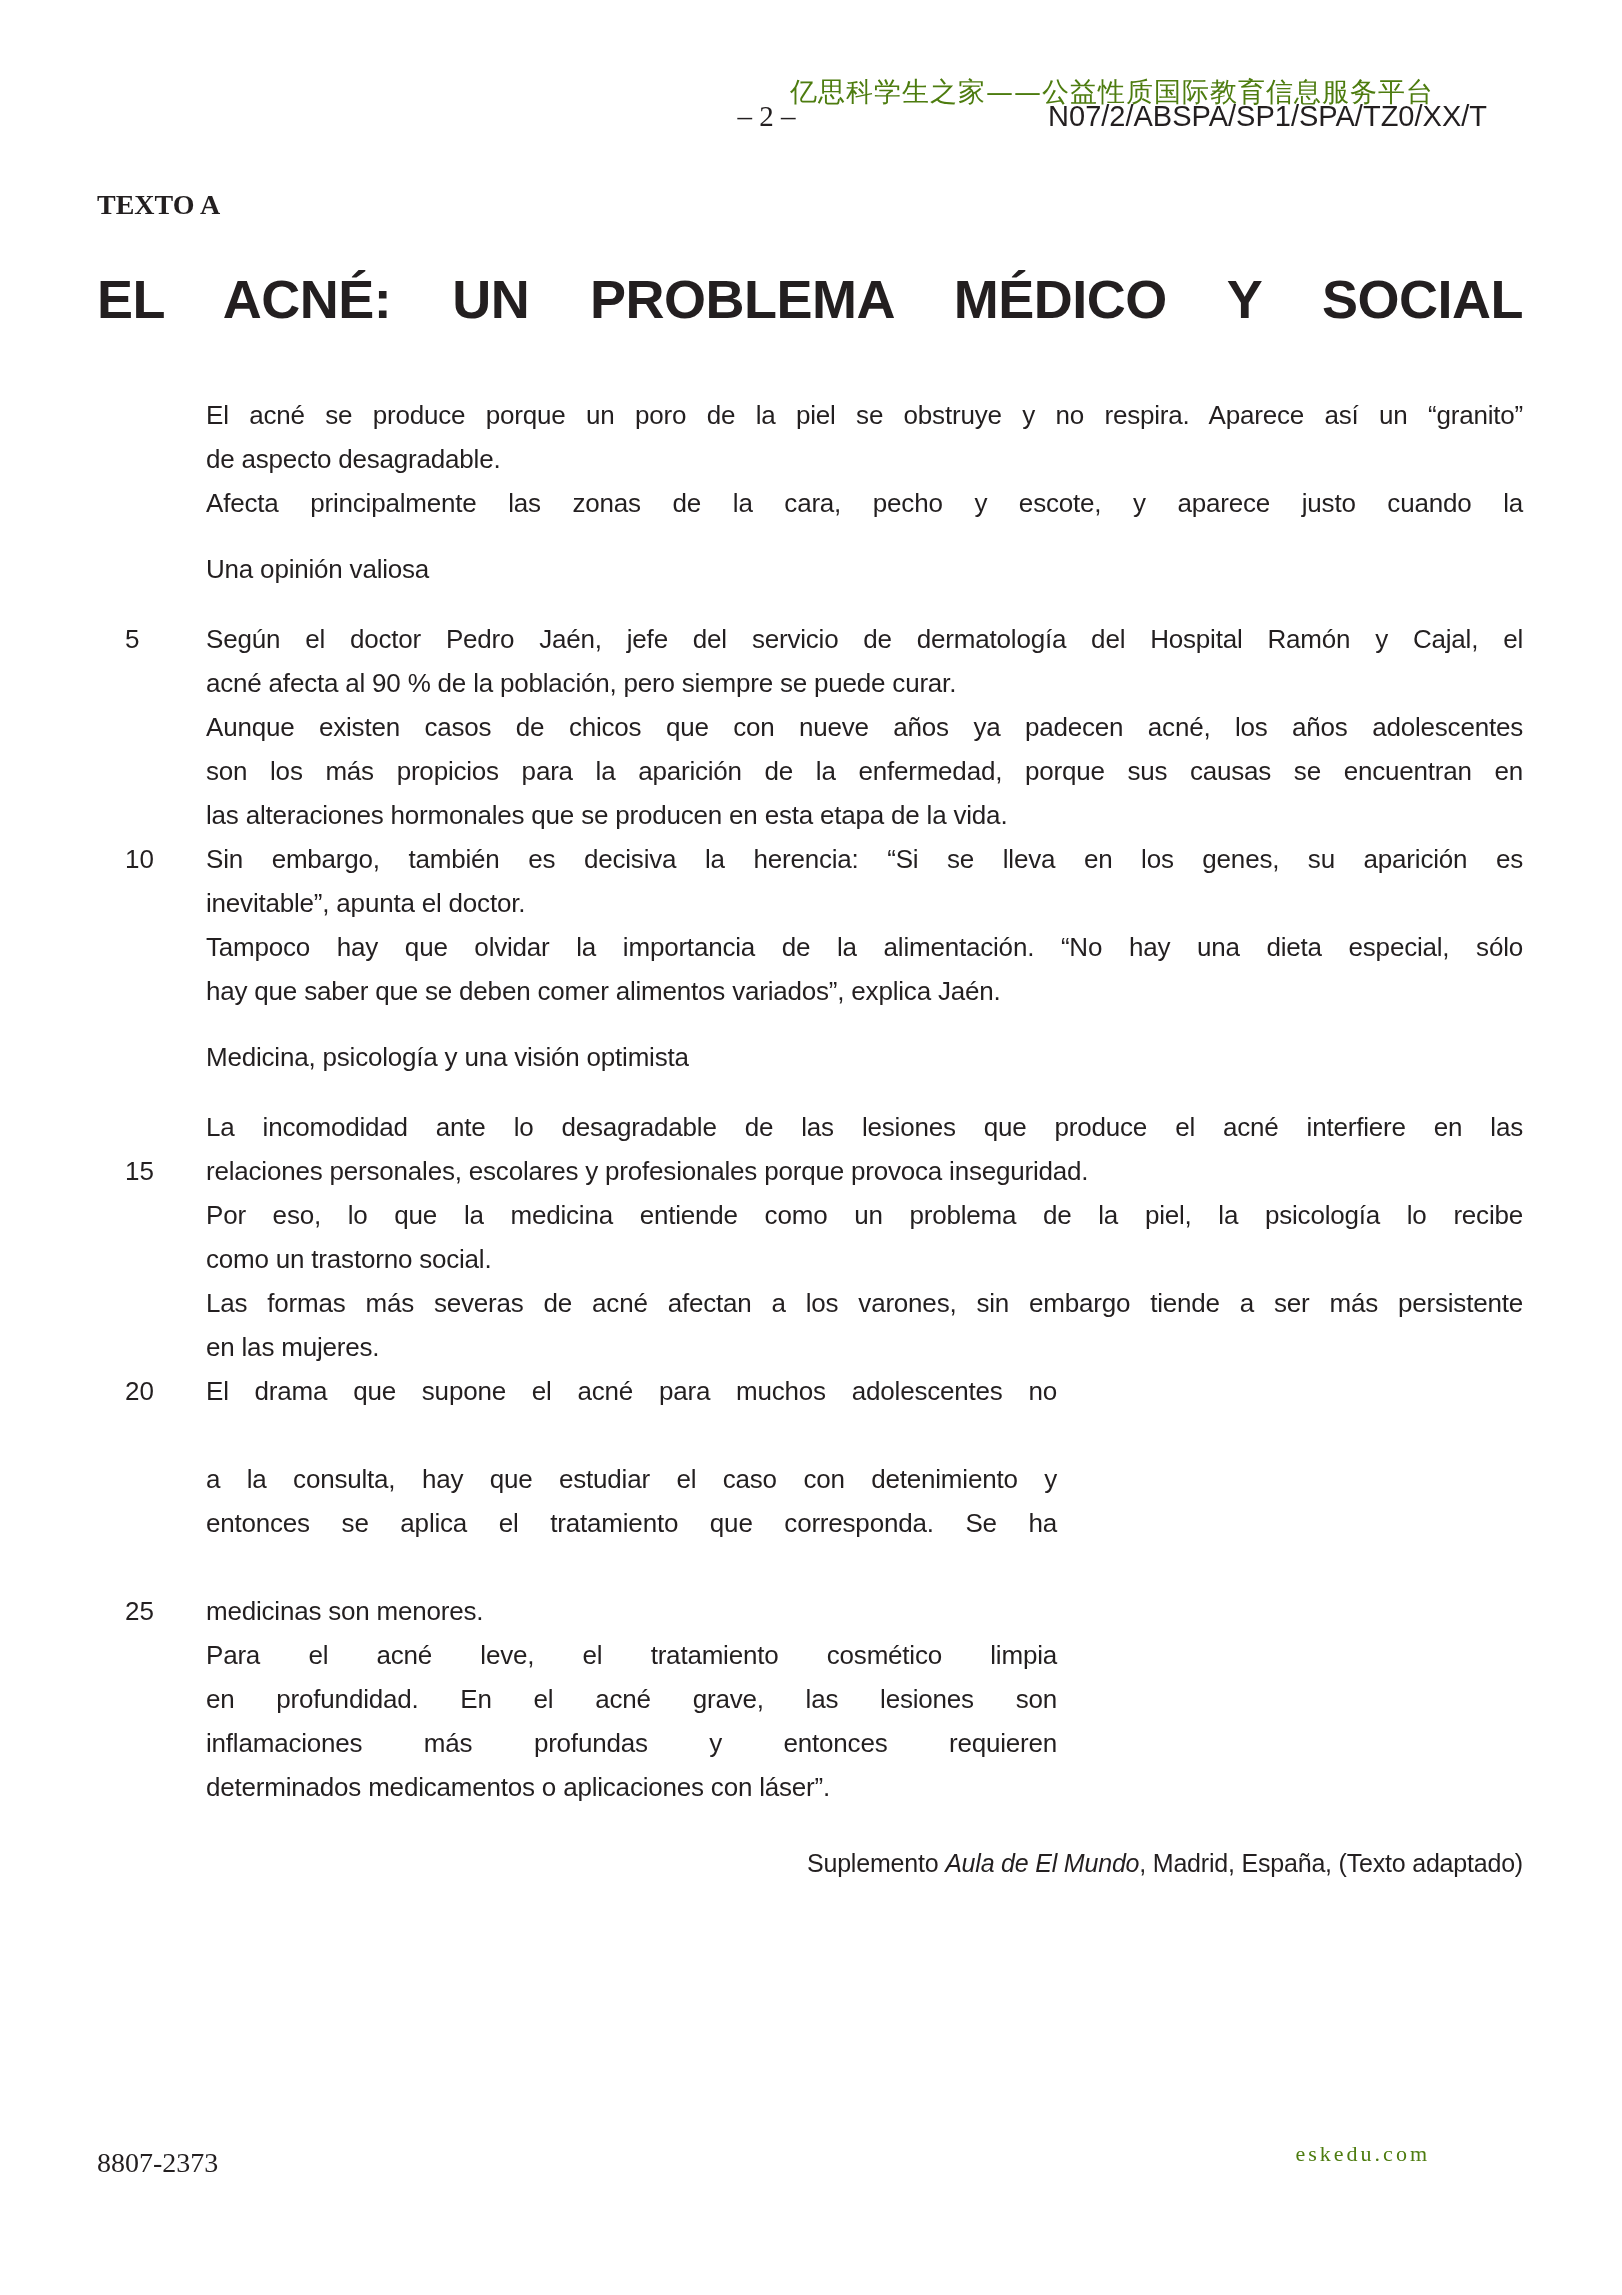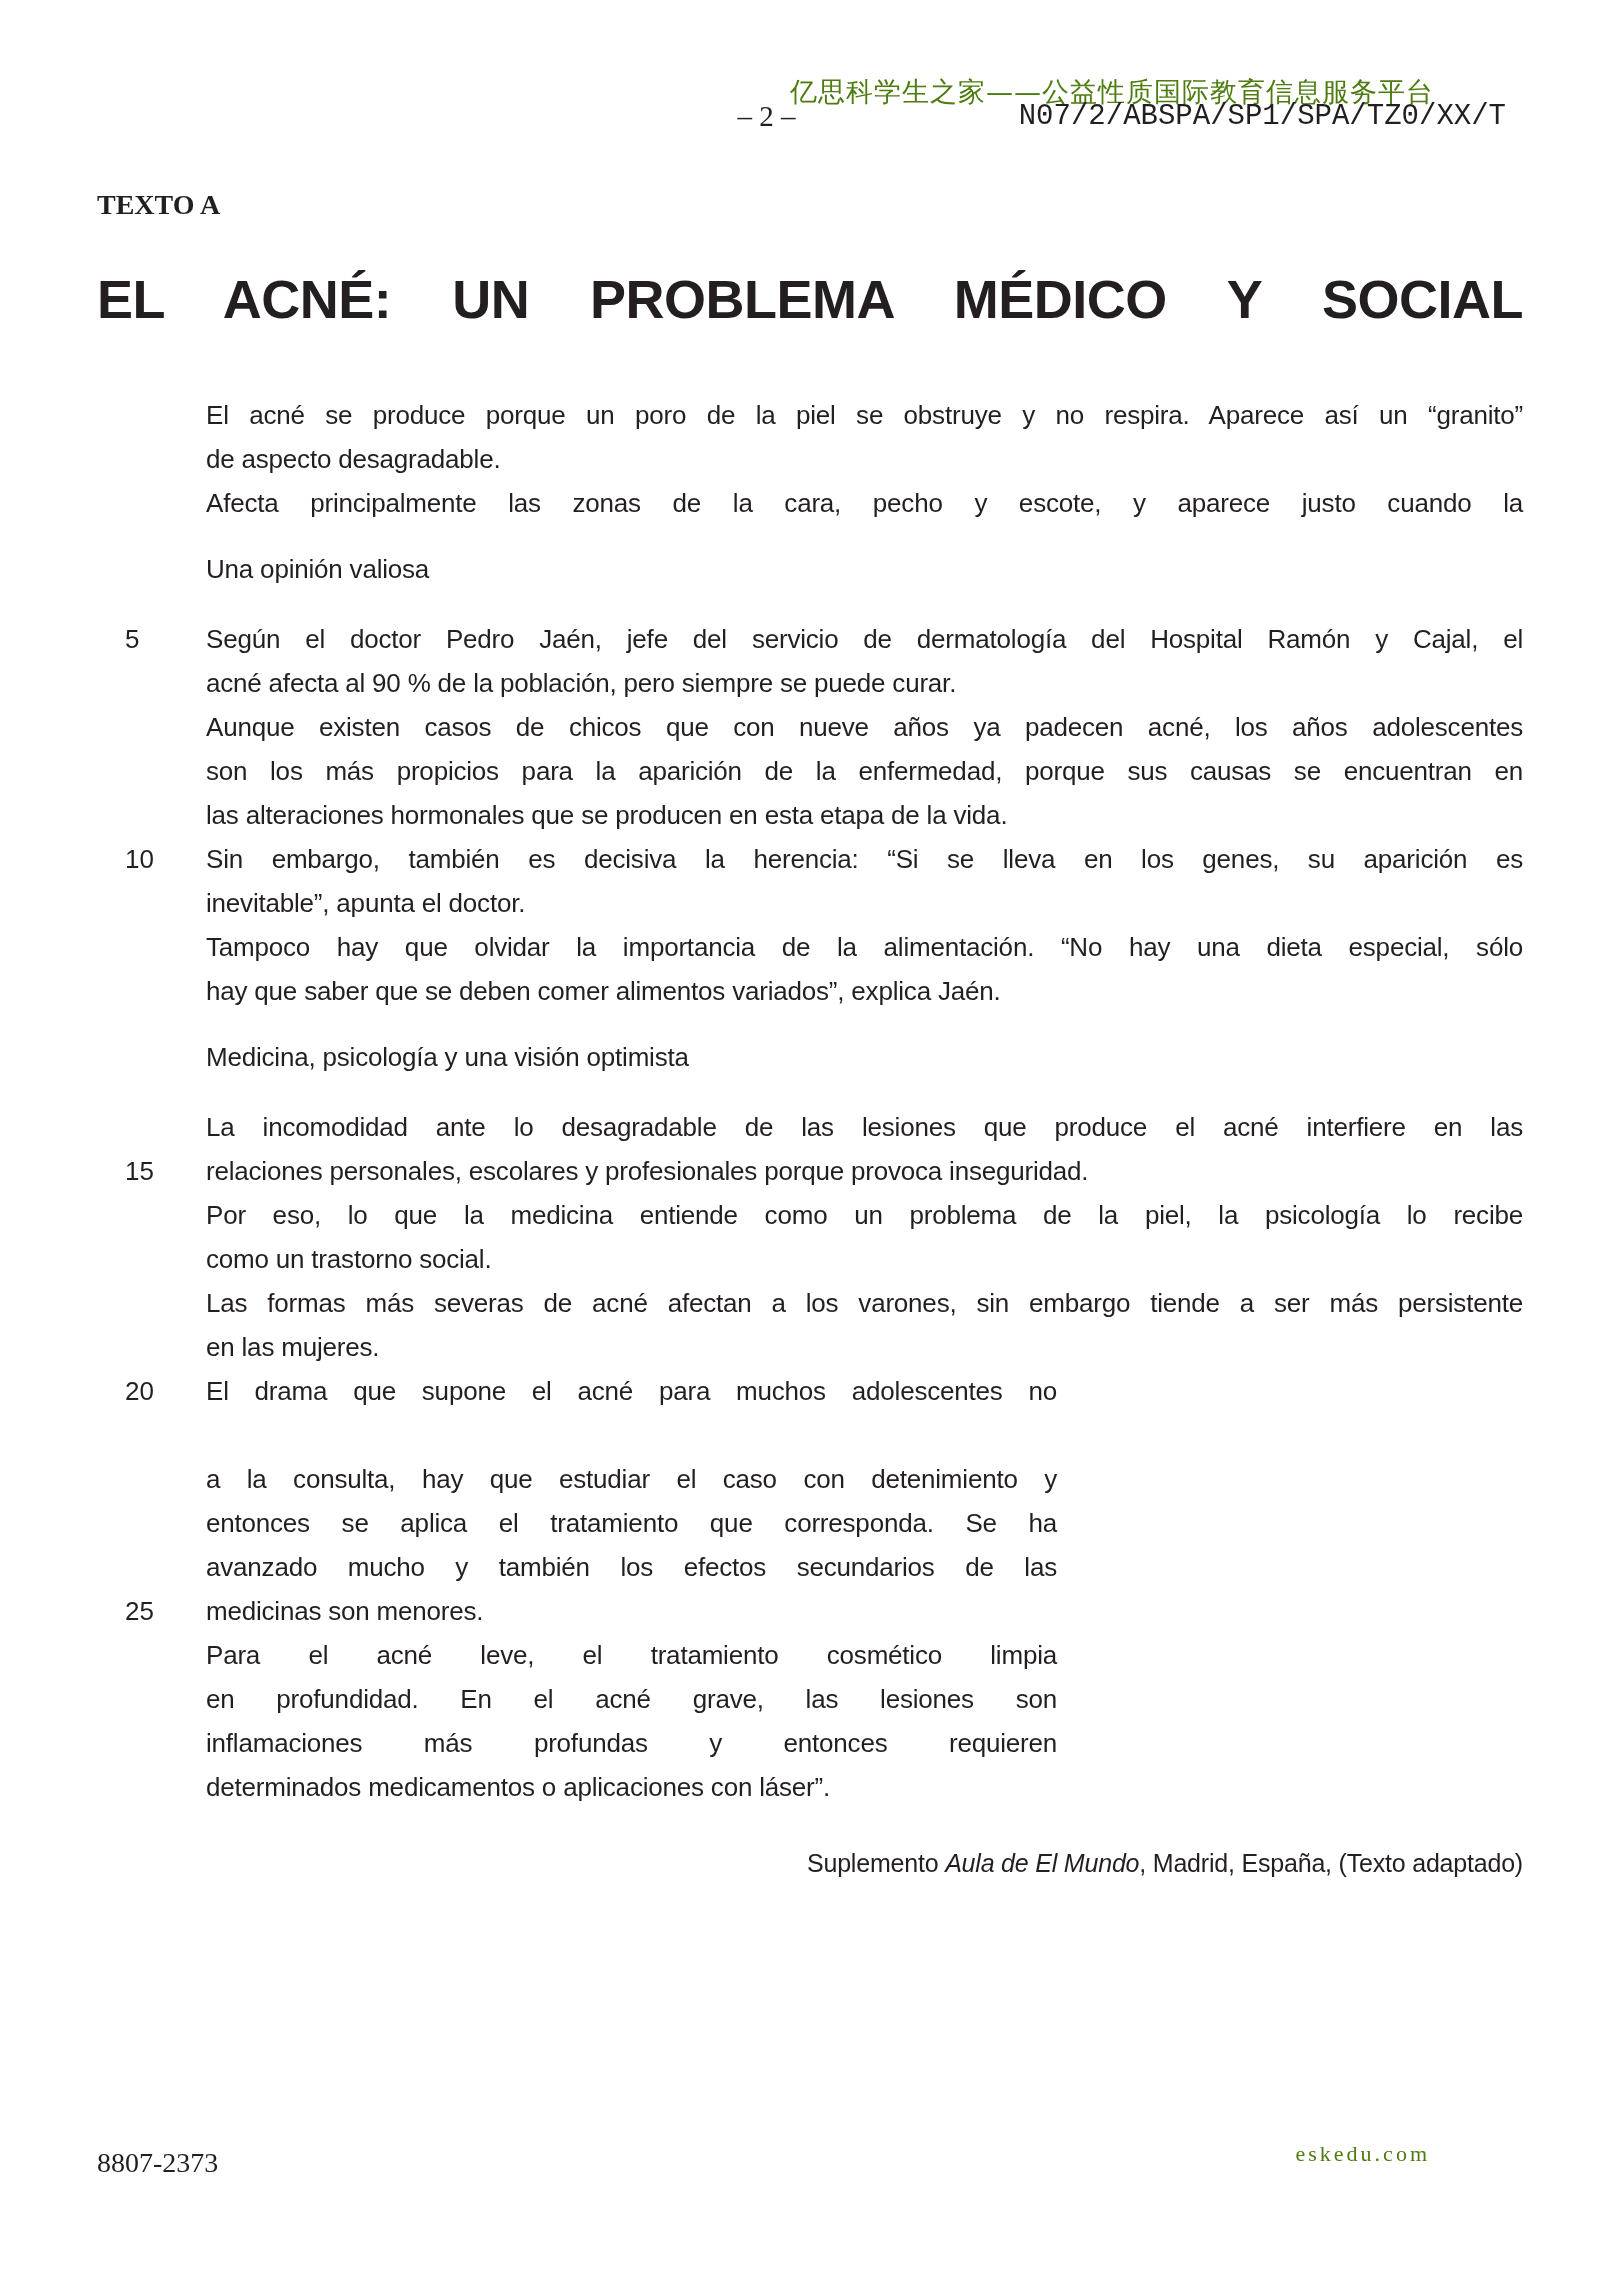--- a/index.html
+++ b/index.html
@@ -18,22 +18,22 @@
     font-size: 27px; color: #4d7c0f;
     font-family: "DejaVu Sans", sans-serif;
     letter-spacing: 1px;
   }
   .hdr-page {
     position: absolute; top: 100px; left: 667px; width: 199px;
     text-align: center;
     font-family: "Liberation Serif", serif; font-size: 29px;
   }
   .hdr-code {
-    position: absolute; top: 100px; right: 117px;
-    font-family: Liberation Mono, monospace; font-size: 29px;
+    position: absolute; top: 100px; right: 136px;
+    font-family: Liberation Sans, sans-serif; font-size: 29px;
   }
   .texto-a {
     position: absolute; top: 189px; left: 97px;
     font-family: "Liberation Serif", serif; font-weight: bold; font-size: 28px;
   }
   .doc-title {
     position: absolute; top: 267px; left: 97px; width: 1426px;
     font-weight: bold; font-size: 54px; line-height: 64px;
     letter-spacing: -0.5px;
     text-align: justify; text-align-last: justify;
@@ -216,21 +216,20 @@
         <span class="txt">a la consulta, hay que estudiar el caso con detenimiento y</span>
       </div>
 
       <div class="ln j narrow">
         <span class="num"></span>
         <span class="txt">entonces se aplica el tratamiento que corresponda.  Se ha</span>
       </div>
 
       <div class="ln j narrow">
         <span class="num"></span>
-        <span class="txt">avanzado mucho y también los efectos secundarios de las</span>
       </div>
 
       <div class="ln narrow">
         <span class="num">25</span>
         <span class="txt">medicinas son menores.</span>
       </div>
 
       <div class="ln j narrow">
         <span class="num"></span>
         <span class="txt">Para el acné leve, el tratamiento cosmético limpia</span>

